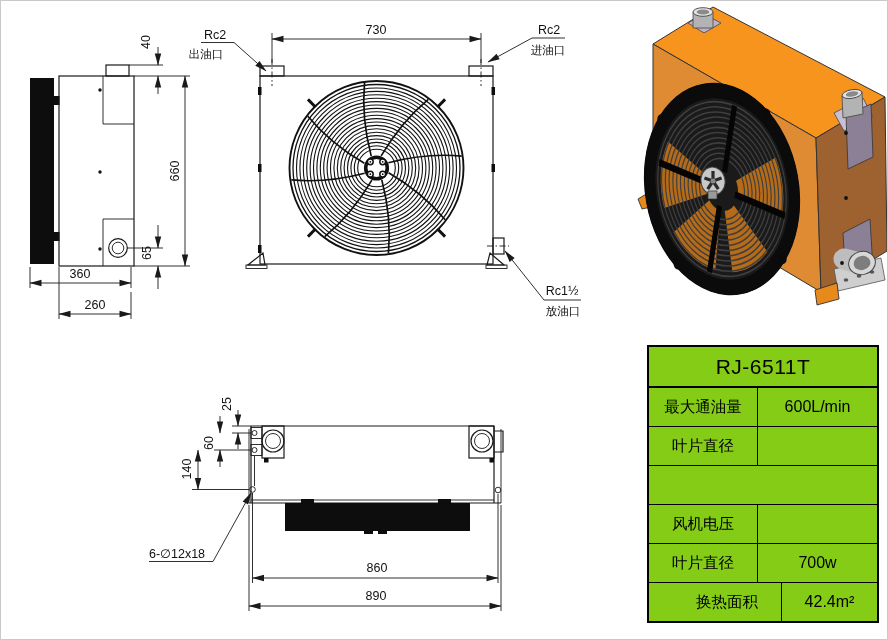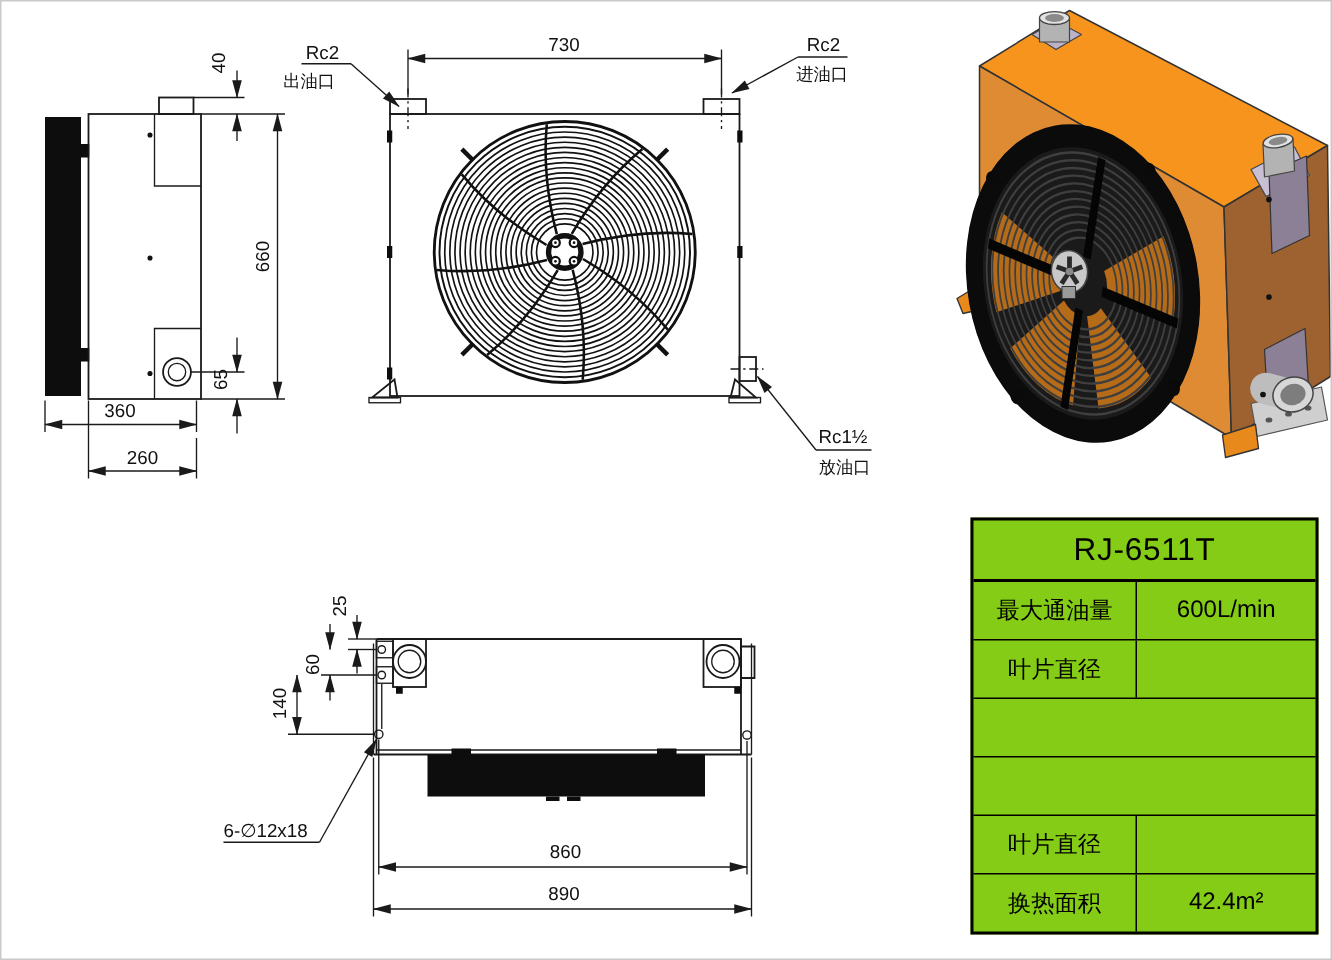--- a/index.html
+++ b/index.html
@@ -12,21 +12,21 @@
   .cjk{font-size:11.5px;}
   .ln{stroke:#1a1a1a;stroke-width:1.2;fill:none;}
   .lt{stroke:#1a1a1a;stroke-width:0.9;fill:none;}
   .dim{stroke:#1a1a1a;stroke-width:0.9;fill:none;}
   .dsh{stroke:#1a1a1a;stroke-width:0.9;fill:none;stroke-dasharray:6 2.5 1.5 2.5;}
   .spec-table{position:absolute;left:646px;top:344px;width:232px;height:278px;
     border:2px solid #000;background:#84cc16;display:flex;flex-direction:column;box-sizing:border-box;}
   .spec-title{height:39px;flex:none;border-bottom:2px solid #000;display:flex;
     align-items:center;justify-content:center;font-size:21px;letter-spacing:0.5px;color:#000;}
   .spec-row{flex:1;display:flex;border-bottom:1.5px solid #000;}
-  .spec-row:last-child{border-bottom:none;}
+  .spec-row:last-child{border-bottom:none;margin-left:24px;}
   .spec-label{width:108px;flex:none;border-right:1.5px solid #000;display:flex;
     align-items:center;justify-content:center;font-size:15.5px;color:#000;}
   .spec-value{flex:1;display:flex;align-items:center;justify-content:center;font-size:16px;color:#000;}
 </style>
 </head>
 <body>
 
 <div class="canvas">
 <svg width="888" height="640" viewBox="0 0 888 640">
   <defs>
@@ -323,22 +323,24 @@
   <div class="spec-row">
     <div class="spec-label">最大通油量</div>
     <div class="spec-value">600L/min</div>
   </div>
   <div class="spec-row">
     <div class="spec-label">叶片直径</div>
   </div>
   <div class="spec-row">
   </div>
   <div class="spec-row">
+    <div class="spec-label">风机电压</div>
   </div>
   <div class="spec-row">
     <div class="spec-label">叶片直径</div>
+    <div class="spec-value">700w</div>
   </div>
   <div class="spec-row">
     <div class="spec-label">换热面积</div>
     <div class="spec-value">42.4m²</div>
   </div>
 </div>
 </div>
 
 </body></html>

